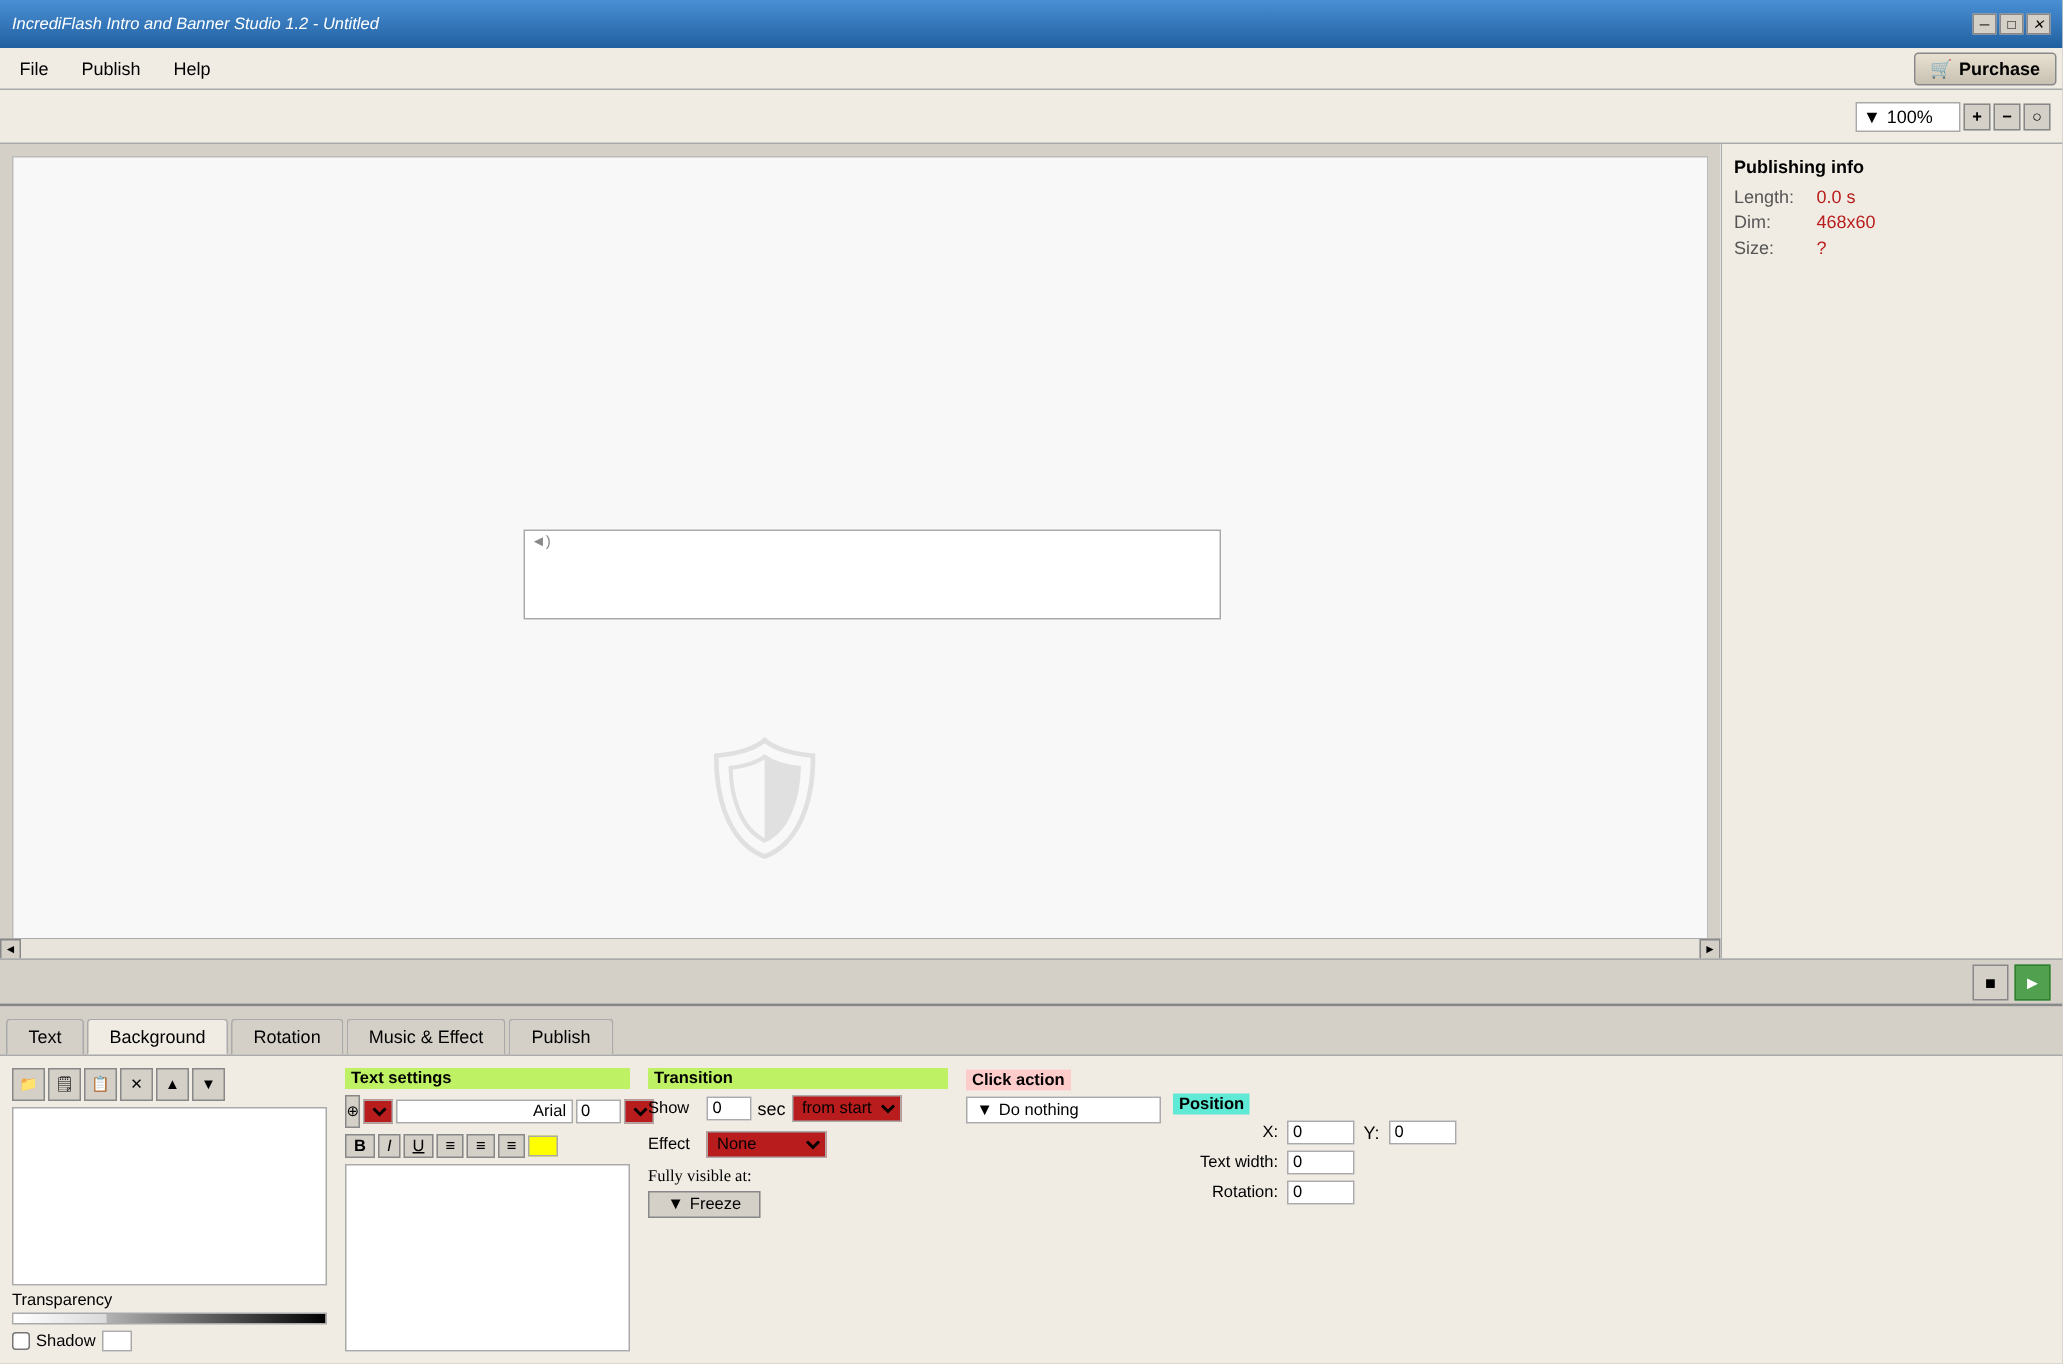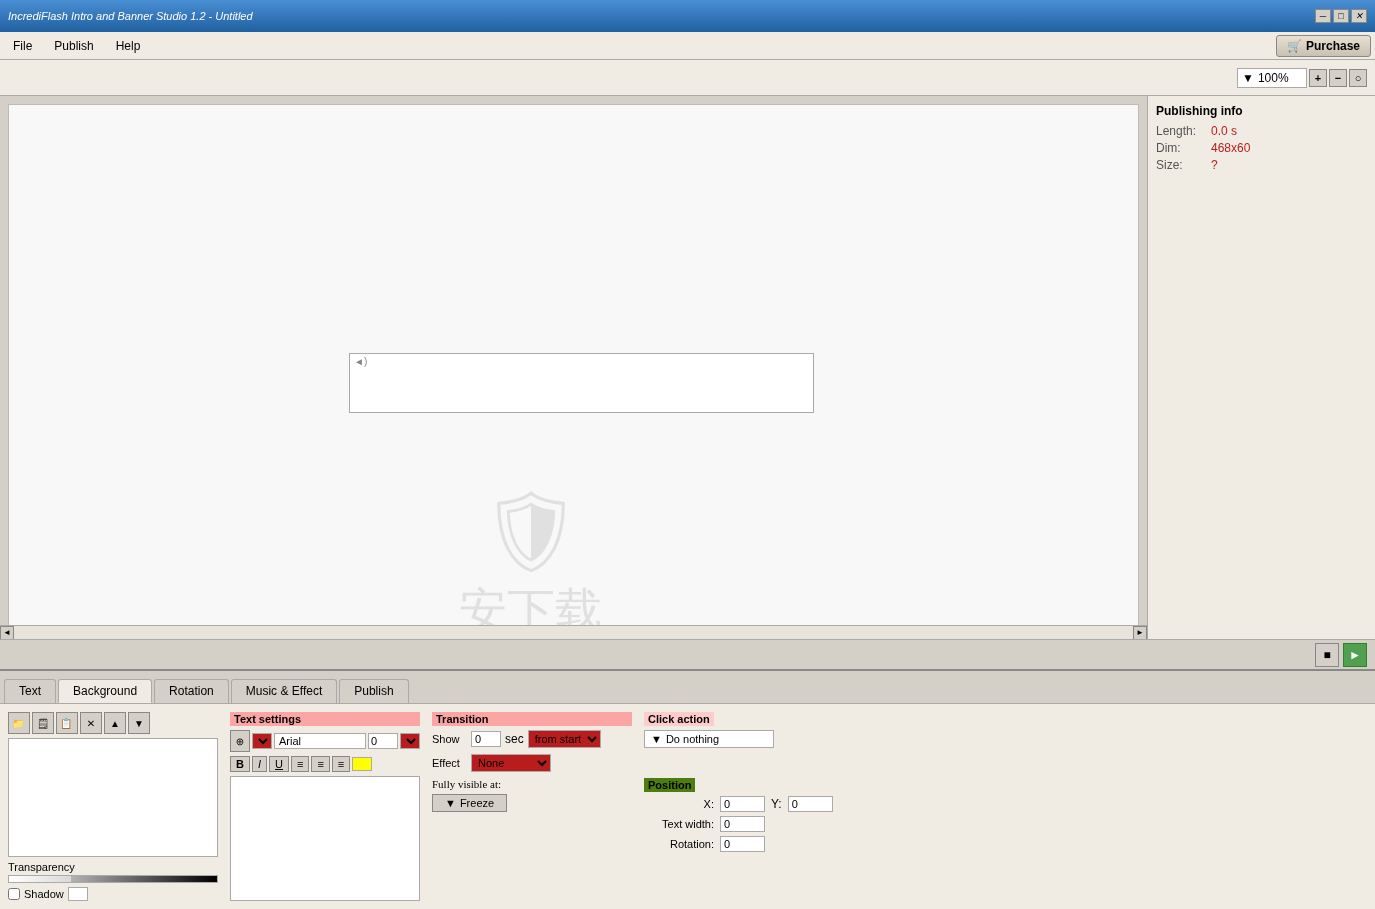--- a/index.html
+++ b/index.html
@@ -148,30 +148,30 @@
     }
     .shadow-row { display: flex; align-items: center; gap: 4px; font-size: 11px; }
     .shadow-check { width: 12px; height: 12px; }
     .shadow-box { width: 20px; height: 14px; border: 1px solid #aaa; background: #fff; }
 
     
     #text-settings {
       width: 190px; display: flex; flex-direction: column;
     }
     .section-title {
-      font-size: 11px; font-weight: bold; background: #fca5a5; padding: 1px 4px;
+      font-size: 11px; font-weight: bold; background: #bef264; padding: 1px 4px;
       margin-bottom: 4px; display: inline-block;
     }
     .section-title.red { background: #ffcccc; }
-    .section-title.green { background: #4d7c0f; }
+    .section-title.green { background: #5eead4; }
     .text-toolbar {
       display: flex; align-items: center; gap: 2px; margin-bottom: 4px;
     }
     .font-name-input {
-      border: 1px solid #aaa; padding: 1px 4px; font-size: 11px; width: 92px;
+      border: 1px solid #aaa; padding: 1px 4px; font-size: 11px; width: 118px; text-align: right;
     }
     .font-size-input {
       border: 1px solid #aaa; padding: 1px 2px; font-size: 11px; width: 30px;
     }
     .format-toolbar { display: flex; gap: 2px; margin-bottom: 4px; align-items: center; }
     .fmt-btn {
       padding: 1px 5px; background: #d4d0c8; border: 1px solid #888;
       cursor: pointer; font-size: 11px;
     }
     .color-box { width: 20px; height: 14px; border: 1px solid #aaa; background: #ffff00; }
@@ -196,21 +196,21 @@
       background: #b91c1c; cursor: pointer;
     }
     .freeze-btn {
       background: #d4d0c8; border: 1px solid #888; padding: 2px 12px;
       cursor: pointer; font-size: 11px; display: flex; align-items: center; gap: 4px;
     }
     .fully-visible-label { font-size: 11px; margin-bottom: 4px; font-family: Liberation Serif, serif; }
 
     
     #right-panel {
-      flex: 1; display: flex; flex-direction: column; gap: 8px;
+      flex: 1; display: flex; flex-direction: row; gap: 8px;
     }
     #click-action { }
     #position-section { }
     .action-select {
       border: 1px solid #aaa; background: #fff; padding: 2px 6px;
       font-size: 11px; min-width: 130px; cursor: pointer;
       display: flex; align-items: center; gap: 4px;
     }
     .pos-row { display: flex; align-items: center; gap: 6px; margin-bottom: 4px; }
     .pos-label { font-size: 11px; min-width: 70px; text-align: right; }
@@ -284,21 +284,20 @@
     <div id="canvas-scroll-area">
       <div id="canvas-area" style="overflow:auto; flex:1;">
         <div id="canvas-inner">
 
           <div id="canvas-element">
             <span class="canvas-element-icon">◄)</span>
           </div>
 
           <div class="watermark">
             <div style="font-size:80px;">🛡</div>
-            <div>安下载</div>
 
           </div>
         </div>
       </div>
 
       <div id="scrollbar-bottom">
         <div class="hscroll-arrow">◄</div>
         <div class="hscroll-track"></div>
         <div class="hscroll-arrow">►</div>
       </div>

